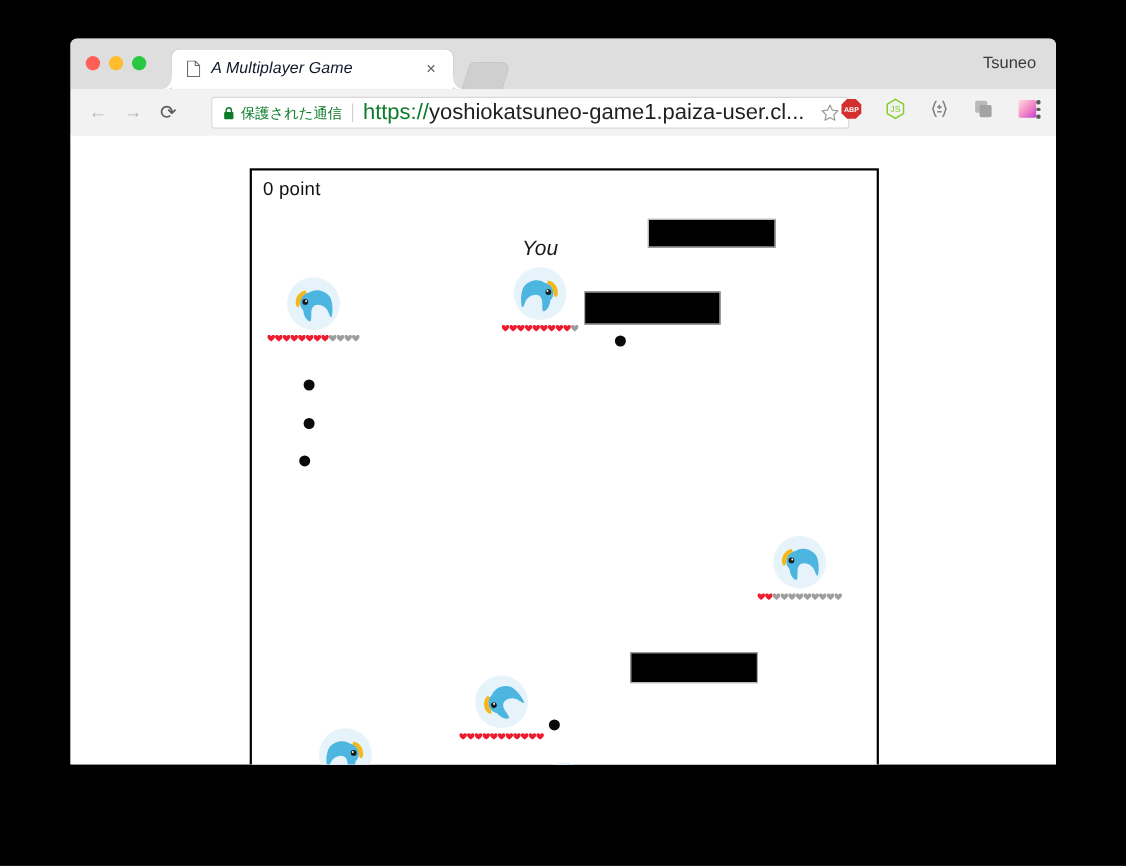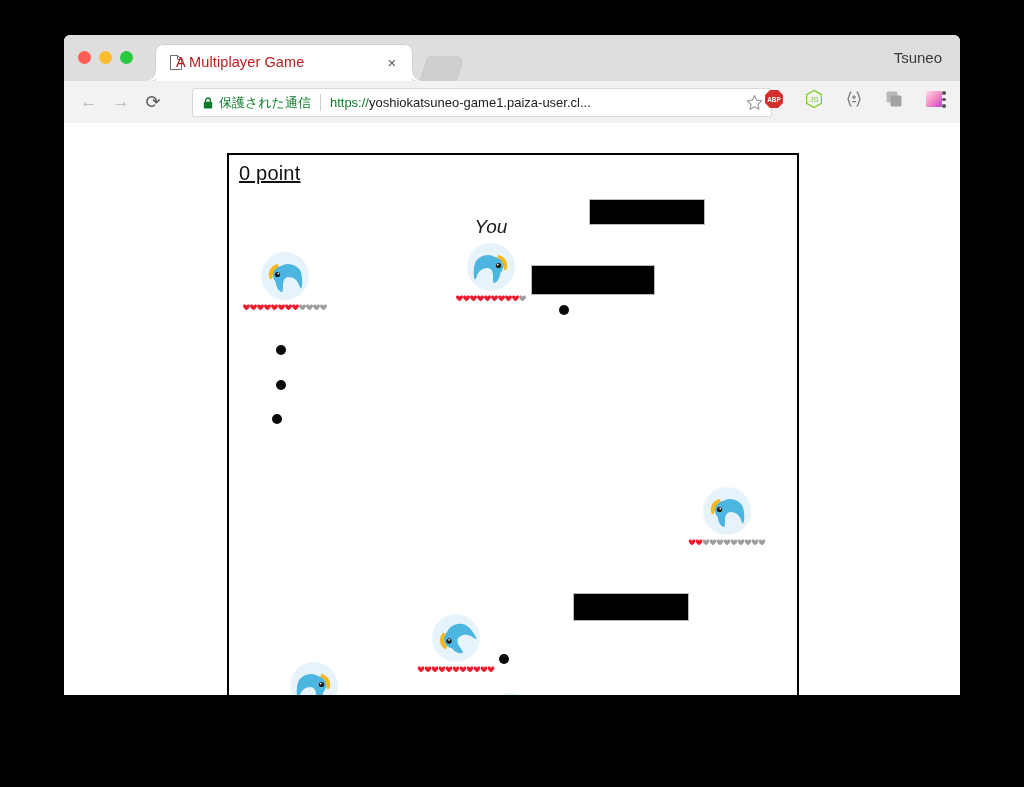--- a/index.html
+++ b/index.html
@@ -66,25 +66,26 @@
   #active-tab:before { left: -12px; border-bottom-right-radius: 10px; box-shadow: 4px 0 0 0 #fff; }
   #active-tab:after  { right: -12px; border-bottom-left-radius: 10px; box-shadow: -4px 0 0 0 #fff; }
 
   #tab-page-icon {
     position: absolute;
     left: 14px; top: 10px;
     width: 12px; height: 15px;
   }
   #tab-title {
     position: absolute;
-    left: 20px; top: 9px;
+    left: 36px; top: 9px;
     font-size: 14.5px;
-    color: #b91c1c;
+    color: #0f172a;
     white-space: nowrap;
     letter-spacing: 0.1px;
+    font-style: italic;
   }
   #tab-close-button {
     position: absolute;
     right: 12px; top: 10px;
     width: 16px; height: 16px;
     color: #5b5b5b;
     font-size: 15px;
     line-height: 15px;
     text-align: center;
   }
@@ -146,21 +147,21 @@
     color: #0b7b29;
     white-space: nowrap;
   }
   #omnibox-divider {
     margin: 0 9px;
     width: 1px; height: 17px;
     background: #cfcfcf;
     flex: none;
   }
   #url-text {
-    font-size: 13px;
+    font-size: 20px;
     color: #202020;
     white-space: nowrap;
     overflow: hidden;
   }
   #url-text .scheme { color: #0b7b29; }
   #bookmark-star {
     position: absolute;
     right: 8px; top: 5px;
     width: 17px; height: 17px;
   }
@@ -199,24 +200,23 @@
     left: 163px; top: 30px;
     width: 572px; height: 578px;
     background: #fff;
     border: 2px solid #000;
     box-sizing: border-box;
     overflow: hidden;
   }
   #score-label {
     position: absolute;
     left: 10px; top: 7px;
-    font-size: 20px;
+    font-size: 17px;
     color: #111;
     letter-spacing: 0.2px;
-    text-decoration: underline;
   }
 
   .platform {
     position: absolute;
     background: #000;
     border: 1px solid #b9b9b9;
     box-sizing: border-box;
   }
 
   .bullet {

